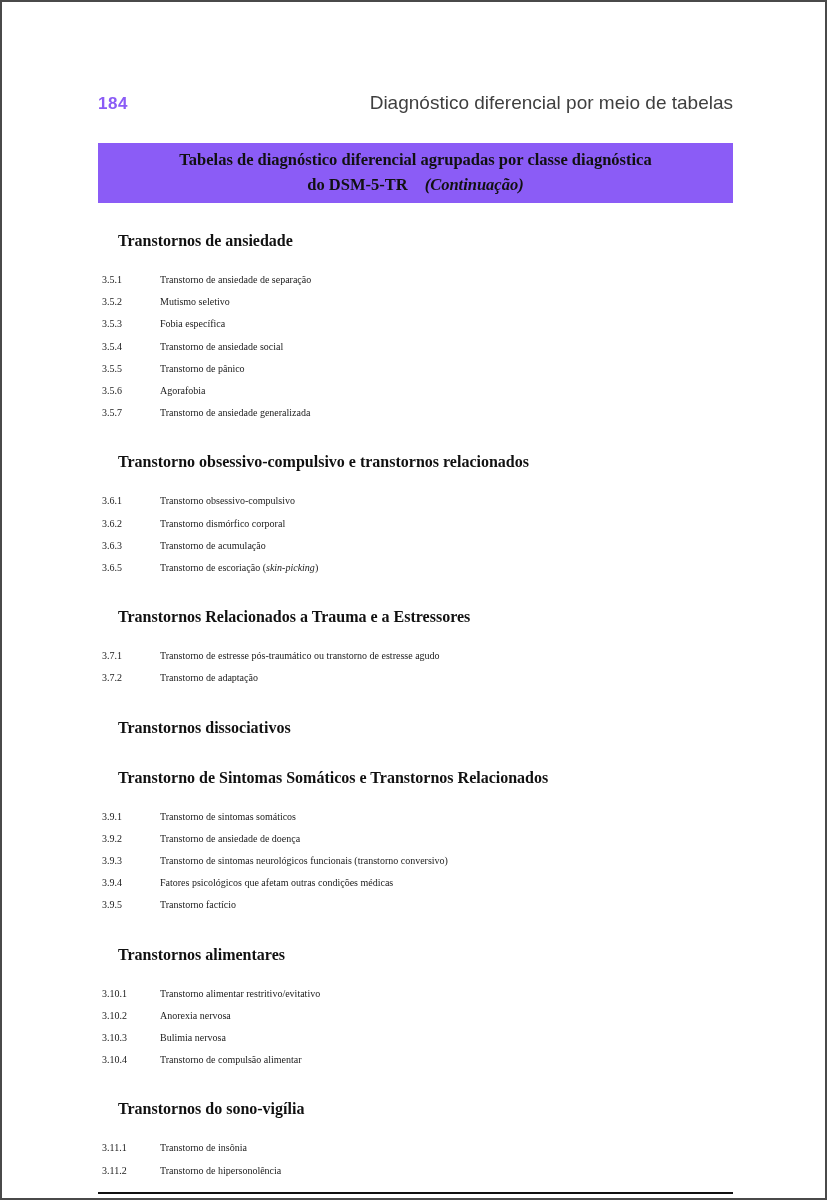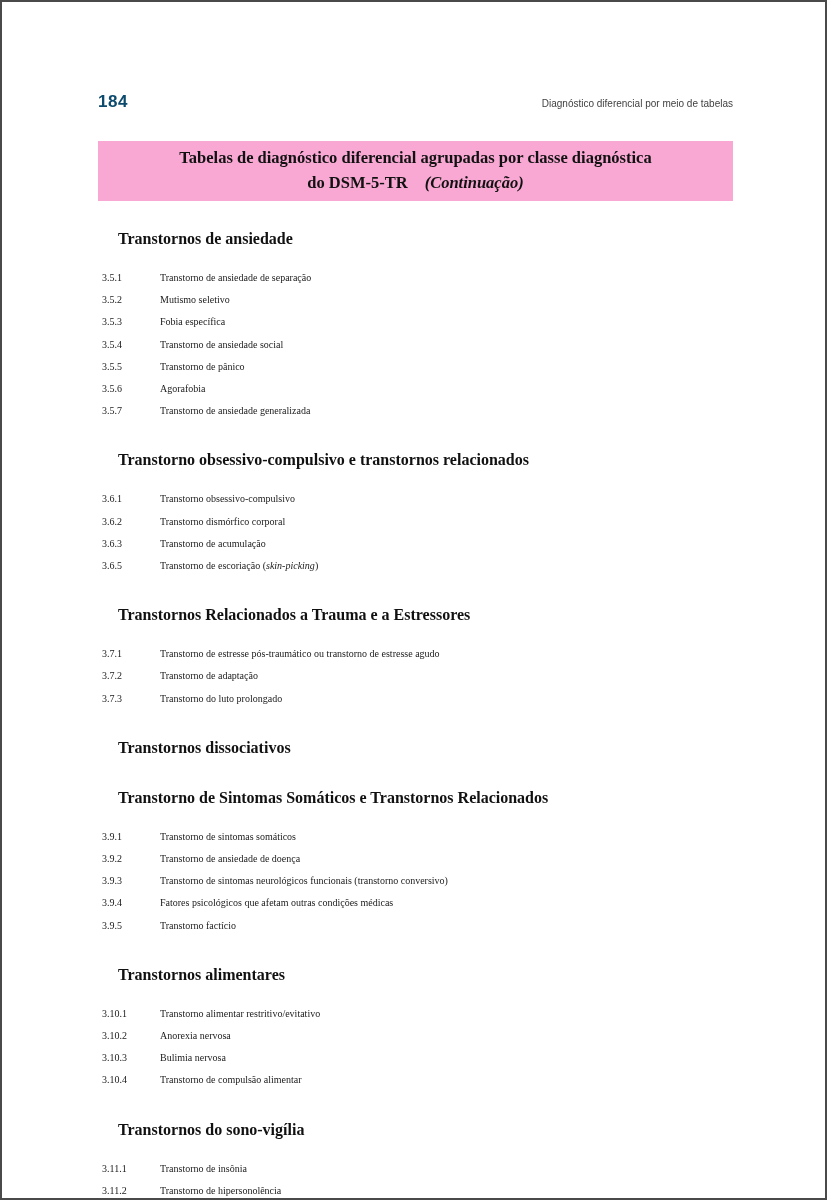--- a/index.html
+++ b/index.html
@@ -20,31 +20,31 @@
   .running-header {
     display: flex;
     justify-content: space-between;
     align-items: baseline;
     margin-top: 90px;
     font-family: "Liberation Sans", "DejaVu Sans", sans-serif;
   }
   .page-number {
     font-size: 17px;
     font-weight: bold;
-    color: #0c4a6e;
+    color: #8b5cf6;
     letter-spacing: 0.5px;
   }
   .running-title {
-    font-size: 10px;
+    font-size: 19px;
     font-weight: 400;
     color: #3f3f3f;
   }
   .table-title-bar {
     margin-top: 29px;
-    background: #f9a8d4;
+    background: #8b5cf6;
     text-align: center;
     padding: 8px 10px 9px 10px;
   }
   .table-title-line1, .table-title-line2 {
     font-size: 16.5px;
     font-weight: bold;
     line-height: 18px;
     color: #111;
   }
   .table-title-line1 { margin-bottom: 7px; }
@@ -156,24 +156,20 @@
         <section>
           <h2 class="section-heading">Transtornos Relacionados a Trauma e a Estressores</h2>
           <div class="item-row">
             <span class="item-num">3.7.1</span>
             <span class="item-label"><span>Transtorno de estresse pós-traumático ou transtorno de estresse agudo</span></span>
           </div>
           <div class="item-row">
             <span class="item-num">3.7.2</span>
             <span class="item-label"><span>Transtorno de adaptação</span></span>
           </div>
-          <div class="item-row">
-            <span class="item-num">3.7.3</span>
-            <span class="item-label"><span>Transtorno do luto prolongado</span></span>
-          </div>
         </section>
         <section>
           <h2 class="section-heading">Transtornos dissociativos</h2>
         </section>
         <section>
           <h2 class="section-heading">Transtorno de Sintomas Somáticos e Transtornos Relacionados</h2>
           <div class="item-row">
             <span class="item-num">3.9.1</span>
             <span class="item-label"><span>Transtorno de sintomas somáticos</span></span>
           </div>

